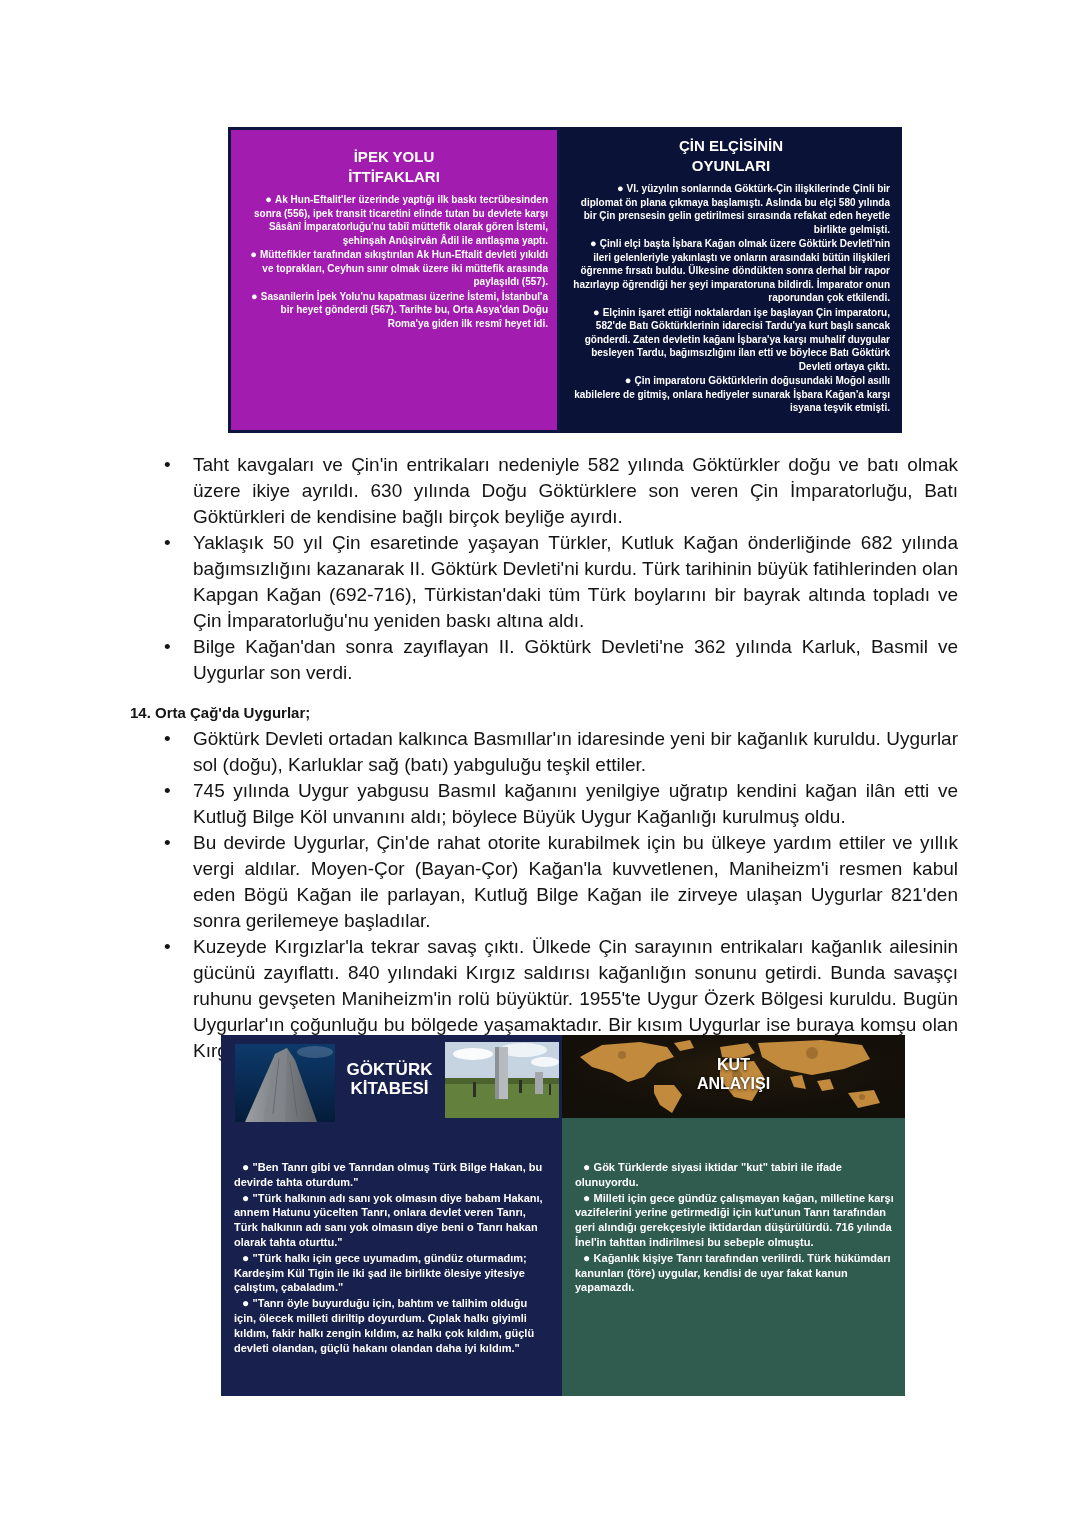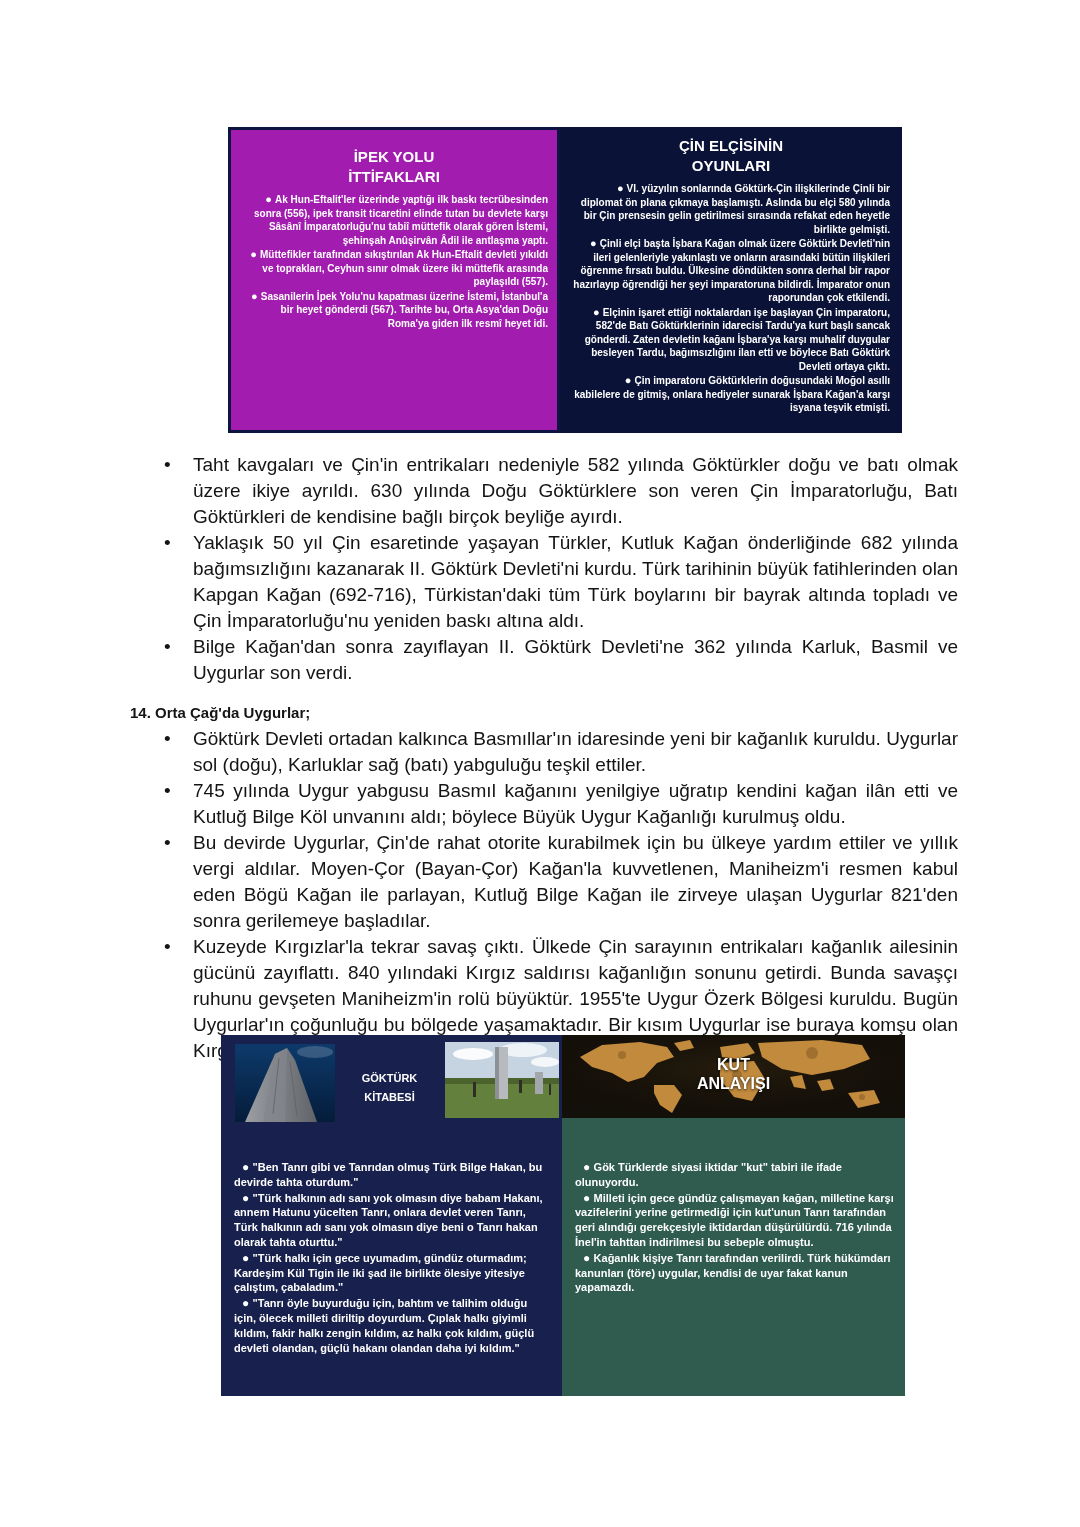--- a/index.html
+++ b/index.html
@@ -37,22 +37,22 @@
   
   .bottom-boxes{position:absolute;left:221px;top:1035px;width:684px;display:flex;align-items:stretch;}
   .box-kitabe{width:341px;background:#18204d;position:relative;min-height:361px;box-sizing:border-box;}
   .box-kut{width:343px;background:#2f5c4e;position:relative;min-height:361px;box-sizing:border-box;}
 
   .kitabe-band{position:absolute;top:7px;left:0;right:0;height:80px;}
   .photo{position:absolute;overflow:hidden;}
   .photo1{left:14px;top:2px;width:100px;height:78px;}
   .photo2{right:3px;top:0;width:114px;height:76px;}
   .kitabe-title{
-    position:absolute;left:118px;right:122px;top:18px;margin:9px;text-align:center;
-    color:#fff;font-size:11px;line-height:19px;font-weight:bold;
+    position:absolute;left:118px;right:122px;top:18px;margin:0;text-align:center;
+    color:#fff;font-size:17px;line-height:19px;font-weight:bold;
   }
   .kut-band{position:absolute;top:0;left:0;width:100%;height:83px;}
   .kut-band svg{display:block;}
   .kut-title{
     position:absolute;left:0;right:0;top:20px;margin:0;text-align:center;
     color:#fff;font-size:16px;line-height:19px;font-weight:bold;
     text-shadow:0 1px 3px rgba(0,0,0,.8);
   }
   .cbox-text{
     position:absolute;top:125px;left:13px;right:10px;

